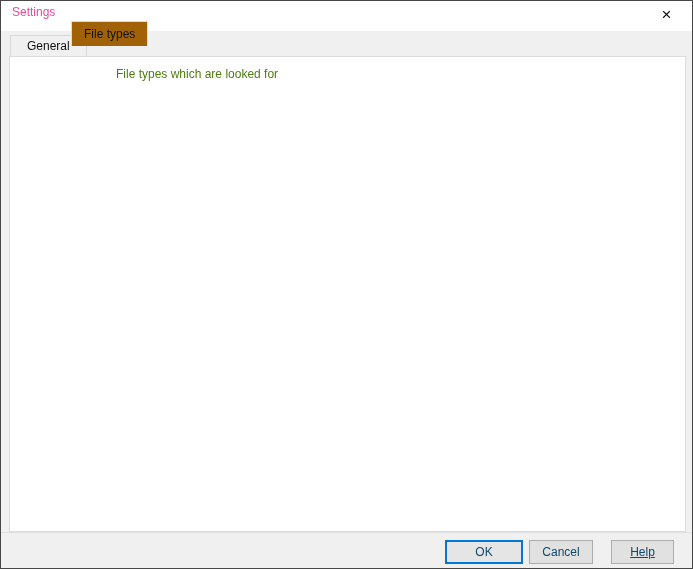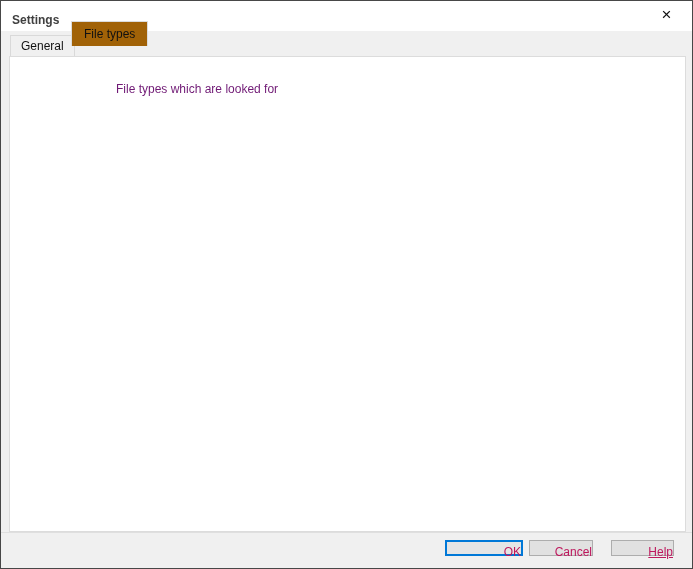--- a/index.html
+++ b/index.html
@@ -4,42 +4,42 @@
 <style>
   * { margin:0; padding:0; box-sizing:border-box; }
   html,body { background:#ffffff; }
   body { font-family:"Liberation Sans", sans-serif; font-size:12px; color:#1a1a1a; }
 
   .dialog { position:relative; width:693px; height:569px; background:#f0f0f0;
             border:1px solid #474747; overflow:hidden; }
 
   
   .titlebar { position:absolute; left:0; top:0; width:100%; height:30px; background:#ffffff; }
-  .title-text { position:absolute; left:11px; top:12px; font-size:12px; color:#404040;font-weight:bold; }
+  .title-text { position:absolute; left:11px; top:4px; font-size:12px; color:#ec4899; }
   .close-btn { position:absolute; right:3px; top:0; width:45px; height:29px; text-align:center;
                line-height:28px; font-size:17px; color:#111; cursor:default; }
 
   
   .tab { position:absolute; font-size:12px; color:#111; text-align:center; }
-  .tab-inactive { left:9px; top:34px; height:22px; line-height:21px; padding:0 10px;
+  .tab-inactive { left:9px; top:34px; height:22px; line-height:21px; padding:0 16px;
                   background:#f0f0f0; border:1px solid #d9d9d9; }
   .tab-active { left:70px; top:20px; height:25px; line-height:24px; padding:0 12px;
                 background:#a16207; border:1px solid #dcdcdc; border-bottom:none; z-index:3; }
 
   
   .page { position:absolute; left:8px; top:55px; width:677px; height:476px;
           background:#ffffff; border:1px solid #dcdcdc; z-index:1; }
 
   .icon-stack { position:absolute; left:24px; top:64px; }
 
   
   .groupbox { position:absolute; left:105px; top:73px; width:563px; height:439px;
               border:1px solid #dcdcdc; }
-  .groupbox-legend { position:absolute; left:111px; top:81px; z-index:2; background:#ffffff;
-                     padding:0 4px; color:#701a75; }
+  .groupbox-legend { position:absolute; left:111px; top:66px; z-index:2; background:#ffffff;
+                     padding:0 4px; color:#4d7c0f; }
 
   
   .radio-row { position:absolute; left:118px; height:16px; display:flex; align-items:center; gap:7px; }
   .radio-circle { width:13px; height:13px; border:1px solid #4a4a4a; border-radius:50%;
                   background:#fff; position:relative; flex:0 0 auto; }
   .radio-circle.checked::after { content:""; position:absolute; left:2px; top:2px;
                   width:7px; height:7px; border-radius:50%; background:#262626; }
   .radio-label { color:#111; }
 
   
@@ -102,22 +102,22 @@
   .btn-disabled { background:#cfcfcf; border:1px solid #b9b9b9; color:#838383; }
   .b-markall  { left:117px; top:478px; width:74px; }
   .b-select   { left:208px; top:478px; width:72px; }
   .b-unselect { left:298px; top:478px; width:74px; }
   .b-load     { left:473px; top:478px; width:90px; }
   .b-save     { left:578px; top:478px; width:89px; }
 
   
   .footer { position:absolute; left:0; top:531px; width:100%; height:38px; background:#f0f0f0;
             border-top:1px solid #dfdfdf; }
-  .fbtn { position:absolute; top:7px; height:16px; background:#e1e1e1; border:1px solid #adadad;
-          text-align:right; line-height:22px; color:#be185d; }
+  .fbtn { position:absolute; top:7px; height:24px; background:#e1e1e1; border:1px solid #adadad;
+          text-align:center; line-height:22px; color:#0c4a6e; }
   .f-ok { left:444px; width:78px; border:2px solid #0078d7; line-height:20px; background:#e5e5e5; }
   .f-cancel { left:528px; width:64px; }
   .f-help { left:610px; width:63px;text-decoration:underline; }
 </style>
 </head>
 <body>
 
 <div class="dialog">
 
   <div class="titlebar">

